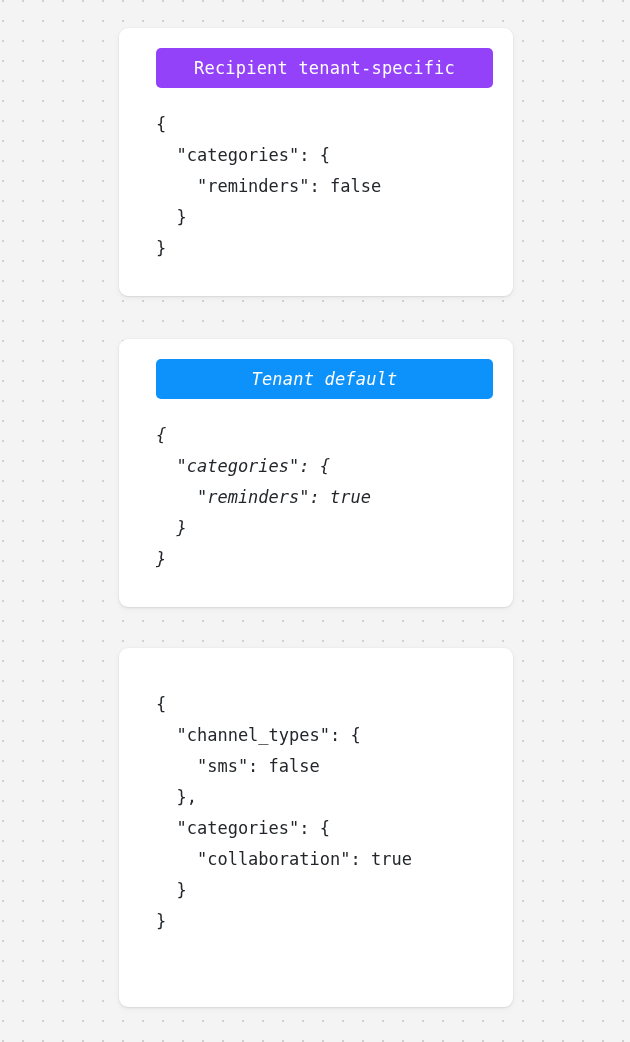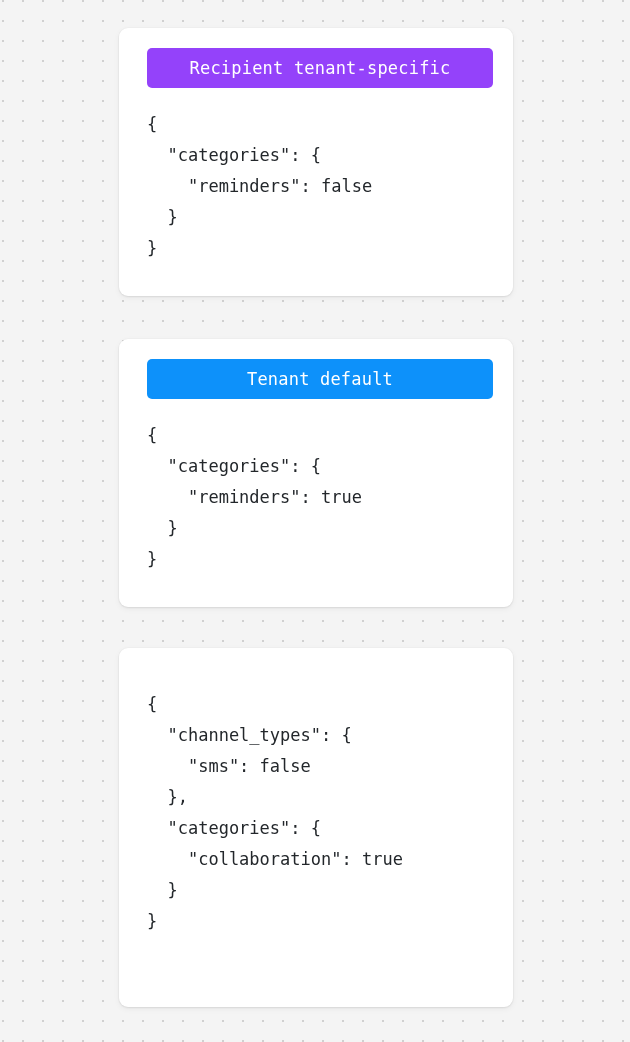--- a/index.html
+++ b/index.html
@@ -27,25 +27,25 @@
   .card {
     position: absolute;
     left: 119px;
     width: 394px;
     box-sizing: border-box;
     background: #ffffff;
     border-radius: 9px;
     box-shadow: 0 1px 2px rgba(0,0,0,0.07),
                 0 2px 6px rgba(0,0,0,0.05),
                 0 0 0 1px rgba(0,0,0,0.015);
-    padding: 20px 20px 20px 28px;
+    padding: 20px 20px 20px 37px;
   }
 
   .card-1 { top: 28px;  height: 268px; }
-  .card-2 { top: 339px; height: 268px; }
+  .card-2 { top: 339px; height: 268px; font-style: italic; }
   .card-3 { top: 648px; height: 359px; }
 
   .badge {
     display: flex;
     align-items: center;
     justify-content: center;
     height: 40px;
     border-radius: 5px;
     color: #ffffff;
     font-family: "DejaVu Sans Mono", "Liberation Mono", monospace;

